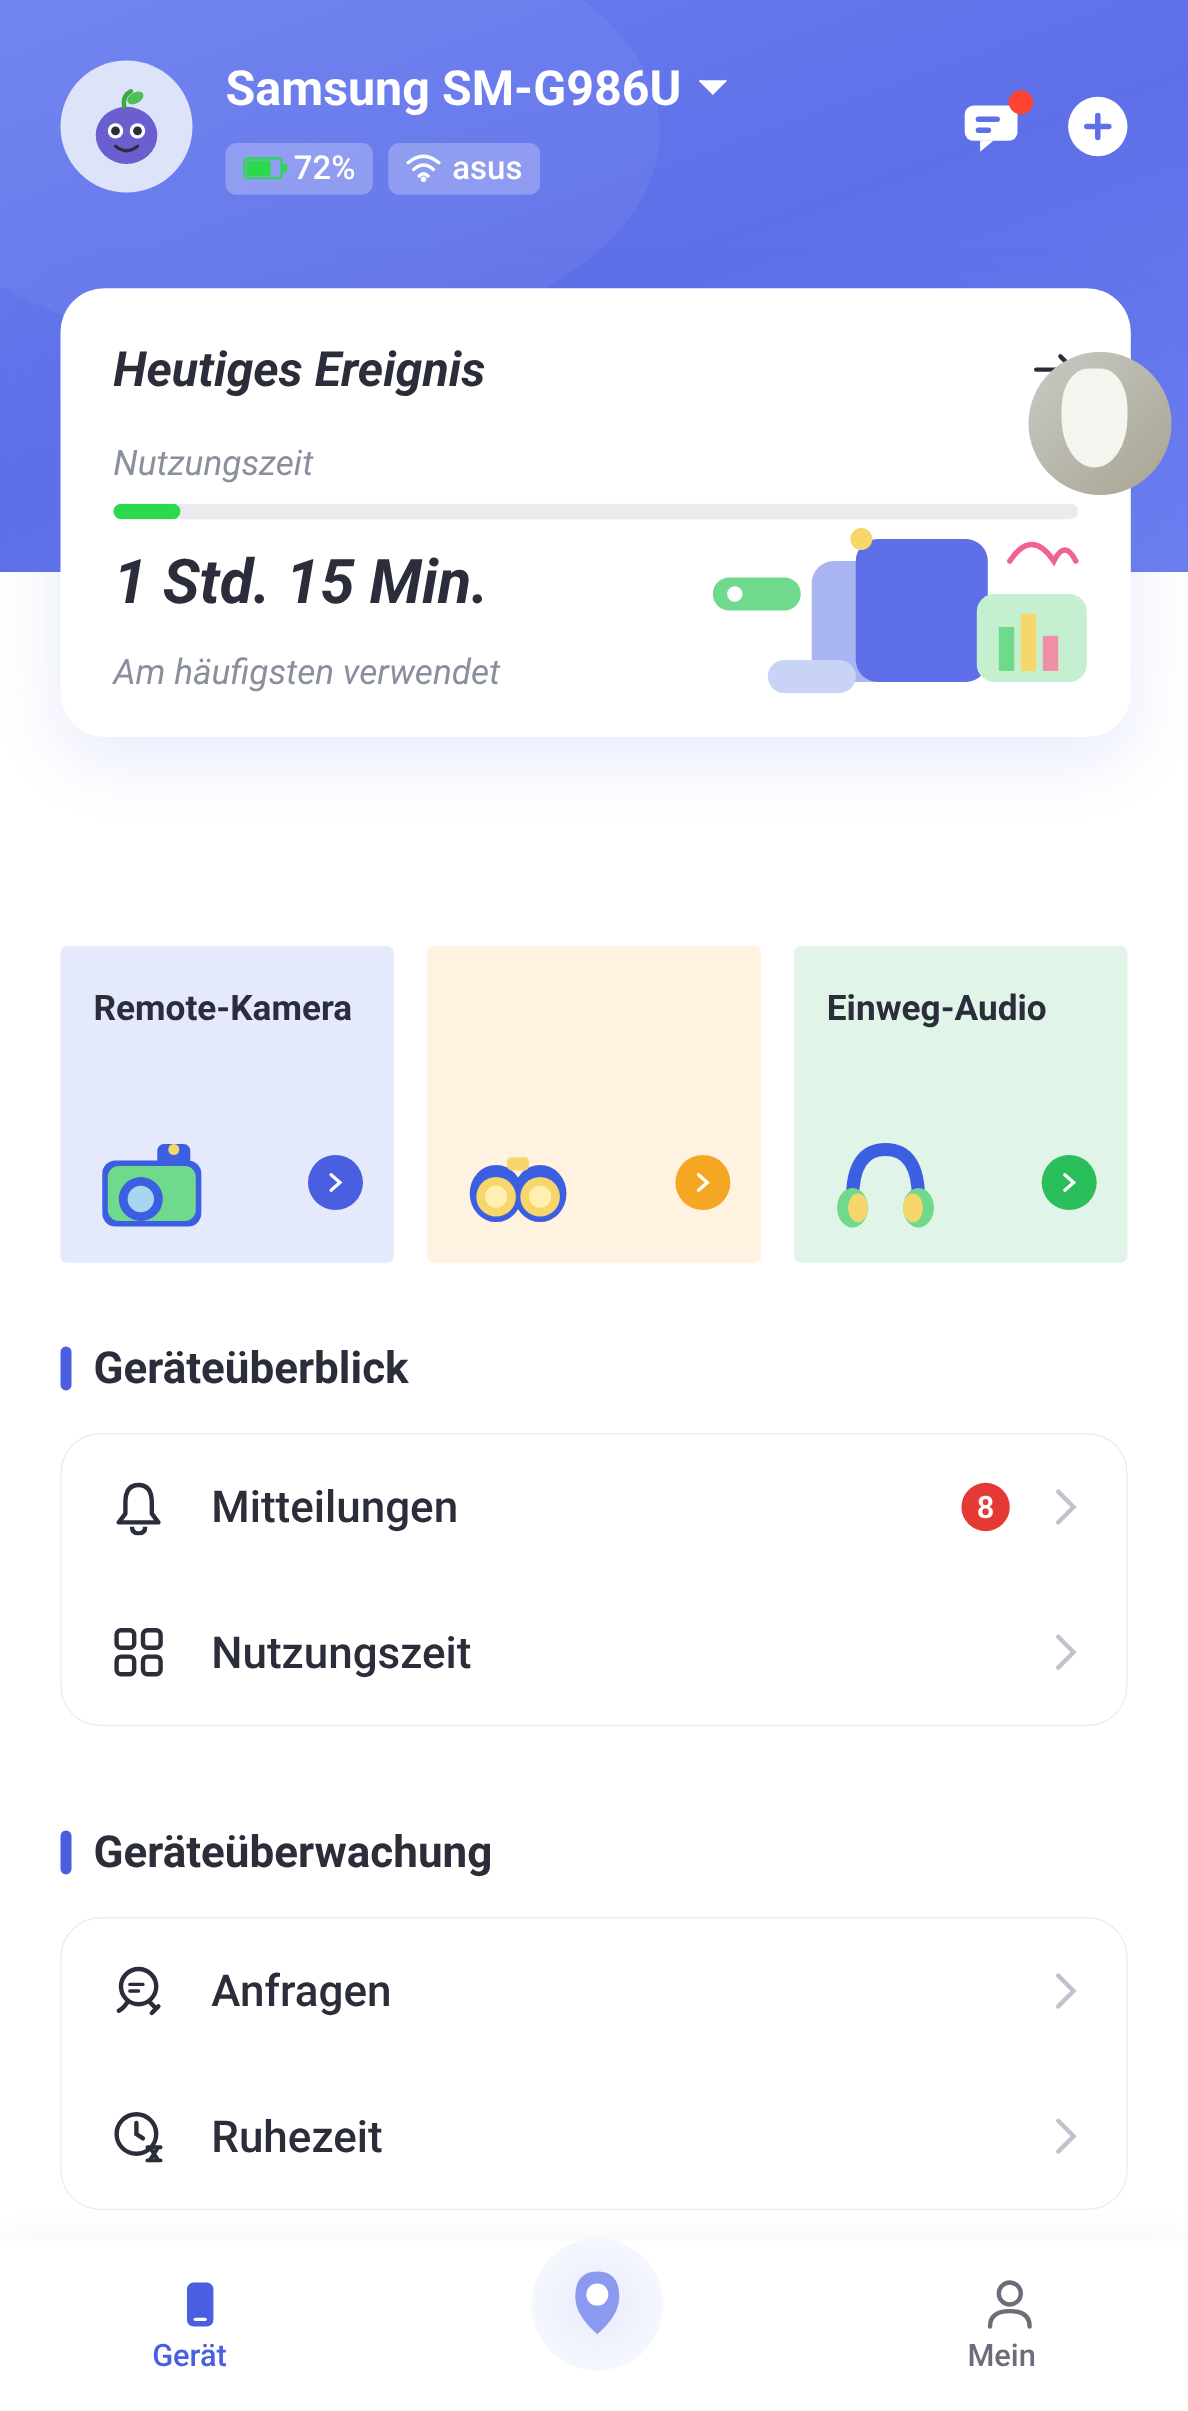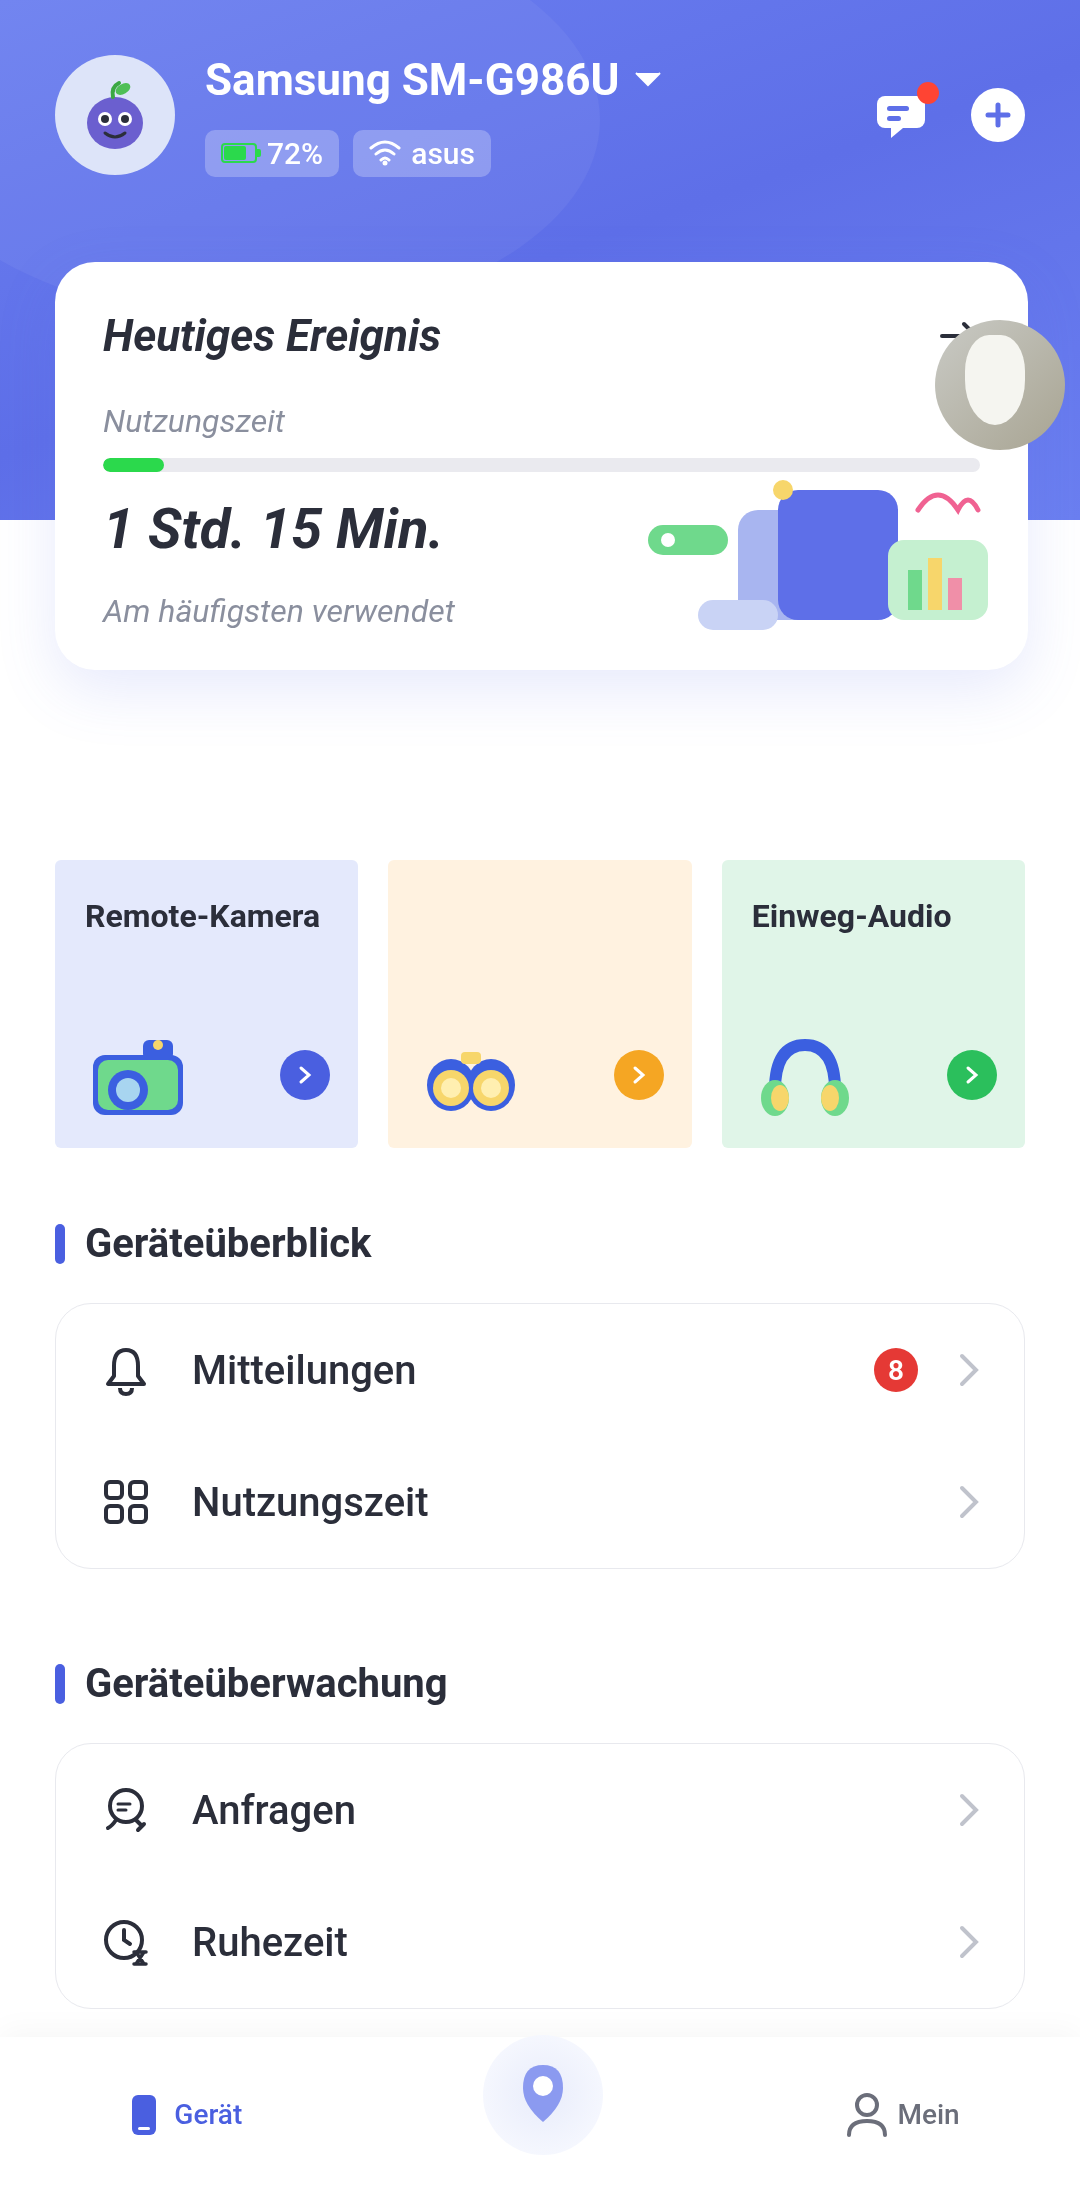--- a/index.html
+++ b/index.html
@@ -121,21 +121,21 @@
 .list-label { flex:1; font-size:40px; font-weight:500; color:#2B2E3A; }
 .badge { background:#E53935; color:#fff; font-size:28px; font-weight:600; width:44px; height:44px; border-radius:50%; display:flex; align-items:center; justify-content:center; }
 .chevron-right { color:#C0C3CC; }
 
 .bottom-nav {
   position:absolute; bottom:0; left:0; right:0;
   height:155px; background:#fff;
   display:flex; align-items:center; justify-content:space-around;
   box-shadow: 0 -5px 30px rgba(0,0,0,0.04);
 }
-.nav-item { display:flex; flex-direction:row; align-items:center; gap:6px; }
+.nav-item { display:flex; flex-direction:column; align-items:flex-end; gap:6px; }
 .nav-icon { width:48px; height:48px; }
 .nav-label { font-size:28px; font-weight:500; }
 .nav-active .nav-label { color:#4A5FE0; }
 .nav-inactive .nav-label { color:#6B6E7A; }
 
 .nav-center {
   width:120px; height:120px; border-radius:50%;
   background: radial-gradient(circle, #E8ECFB 0%, #F5F7FE 70%);
   display:flex; align-items:center; justify-content:center;
   margin-top:-40px;

